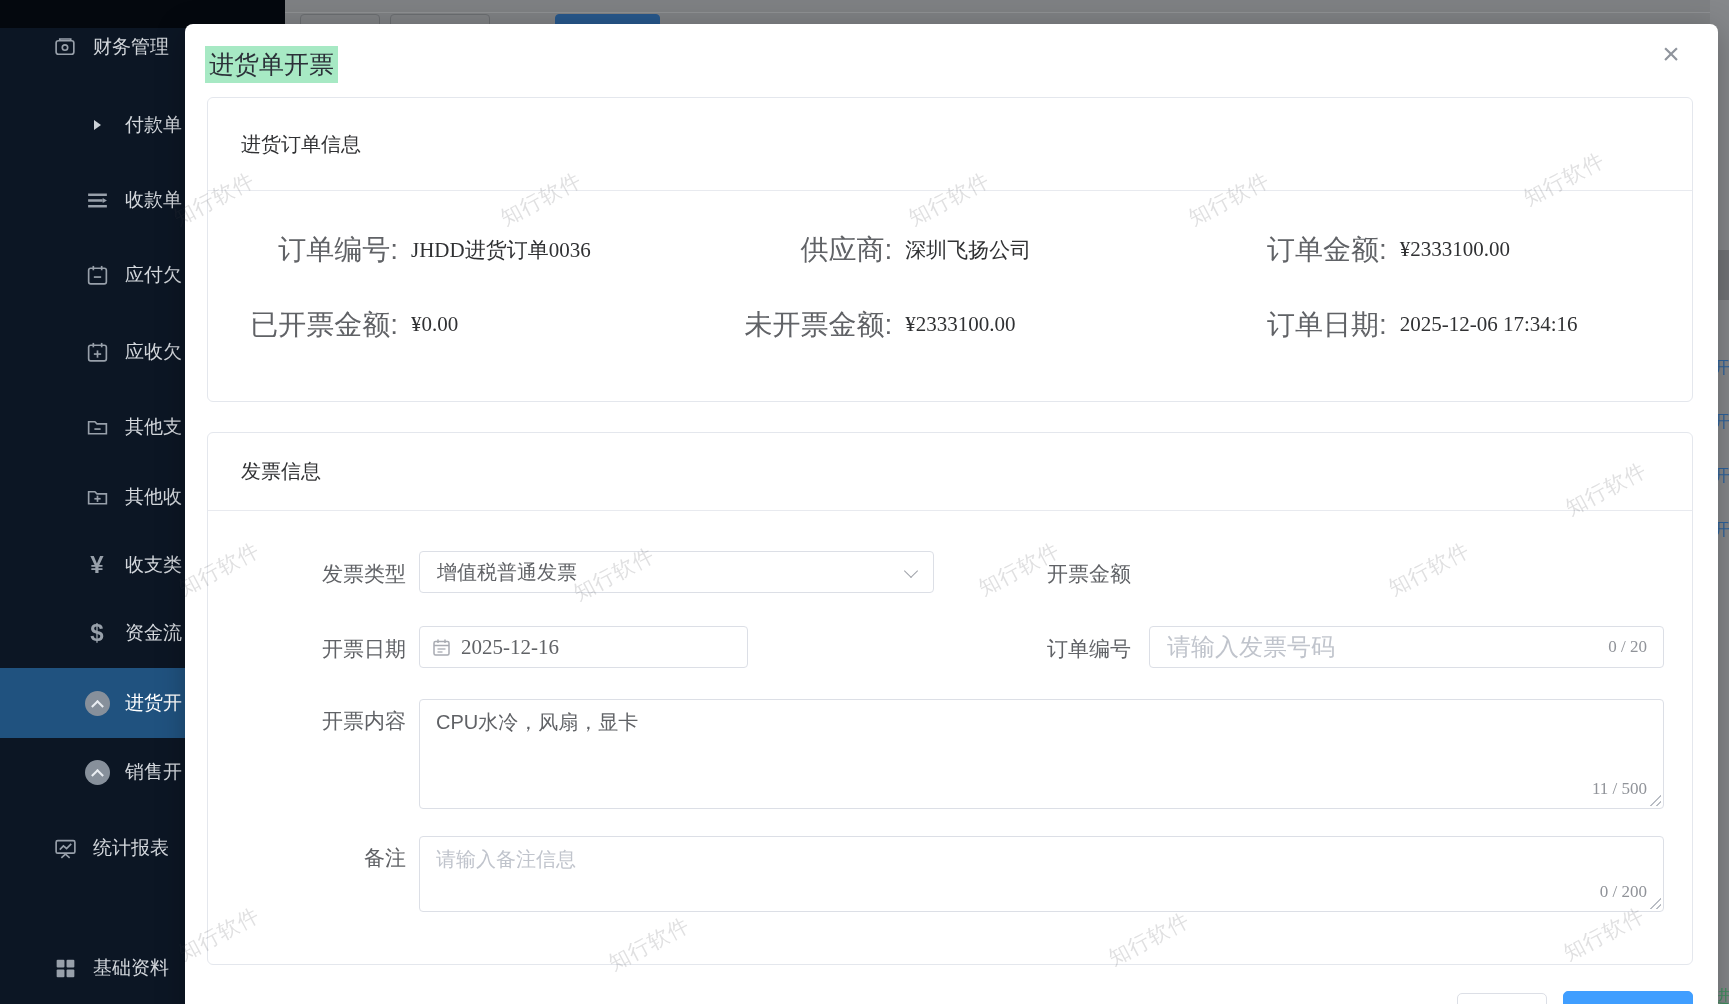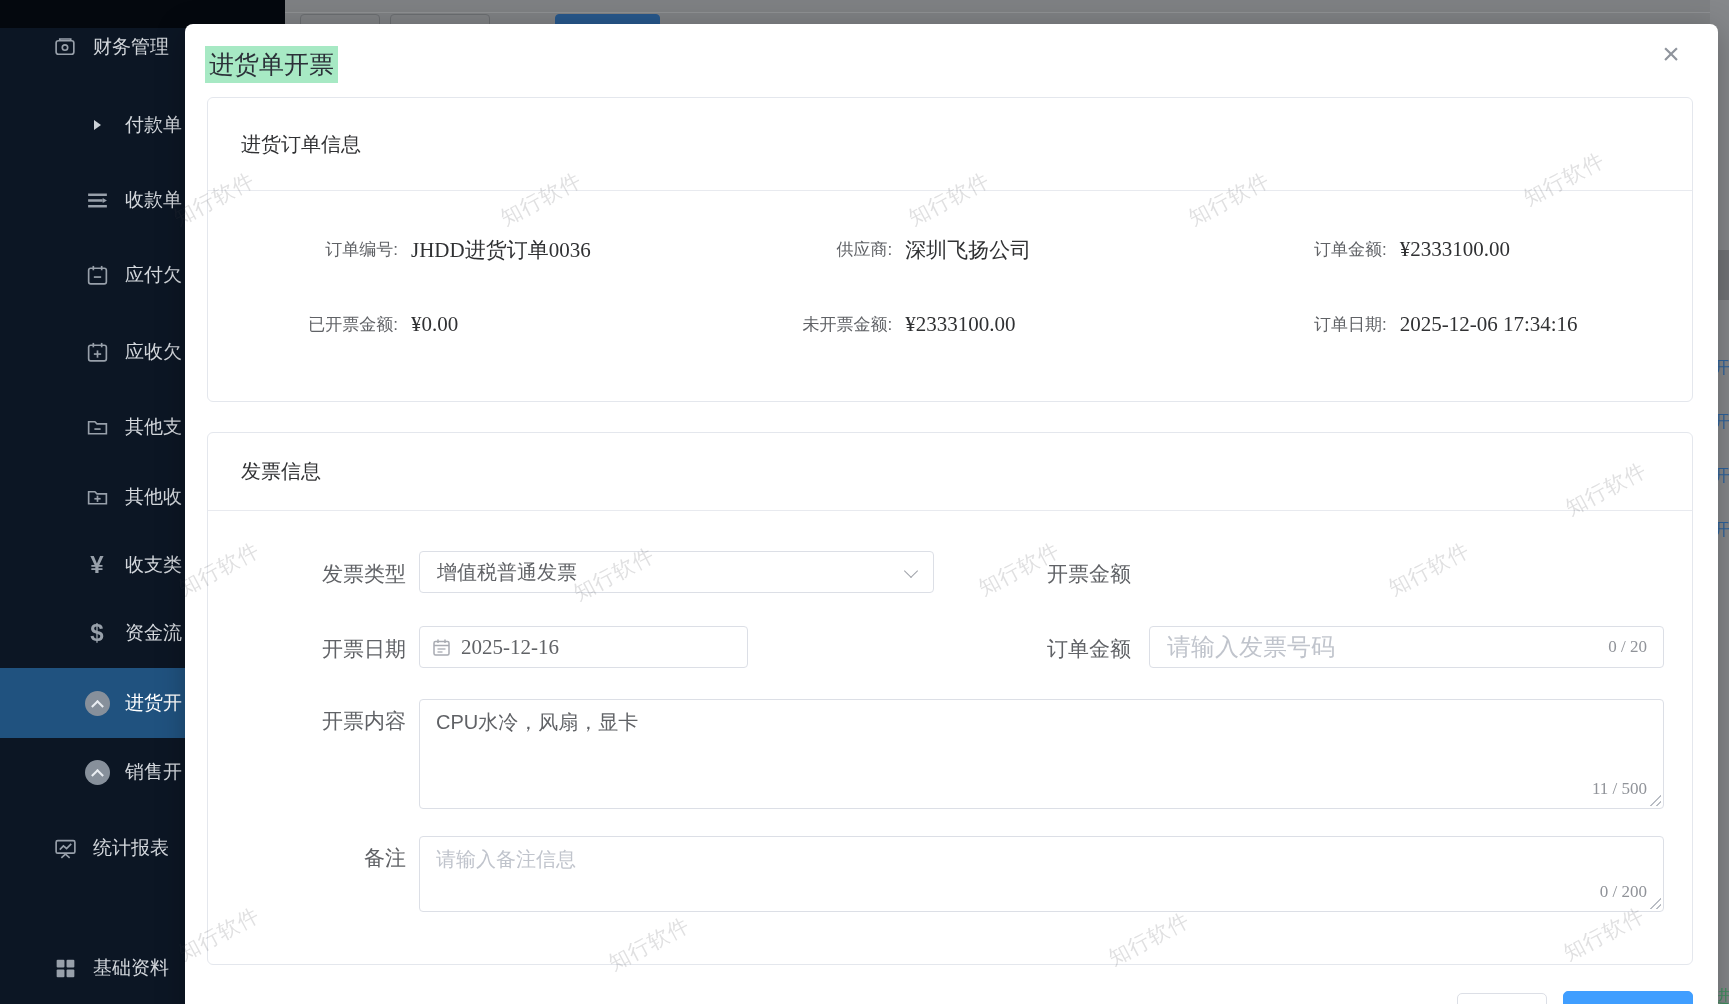--- a/index.html
+++ b/index.html
@@ -67,21 +67,21 @@
     font-size:20px; color:#303133; font-weight:500;
   }
   #order-card { top:73px; height:305px; }
   #order-card .card-header { height:93px;font-family:Liberation Serif, serif; }
   #invoice-card { top:408px; height:533px; }
   #invoice-card .card-header { height:78px; }
 
   .order-grid { padding-top:21px; }
   .order-row { display:flex; height:75px; align-items:center; }
   .order-cell { display:flex; align-items:center; }
-  .order-cell .o-label { width:190px; text-align:right; color:#606266; font-size:17px; }
+  .order-cell .o-label { width:190px; text-align:right; color:#606266; font-size:28px; }
   .order-cell .o-value { margin-left:13px; color:#303133; font-size:21px; }
   .ow1 { width:495px; } .ow2 { width:495px; } .ow3 { width:496px; }
 
   .f-label { position:absolute; width:190px; text-align:right; color:#606266; font-size:21px; }
   .f-label.colA { left:8px; }
   .f-label.colB { left:733px; }
   .ctl { position:absolute; border:1px solid #dcdfe6; border-radius:4px; background:#fff; }
   .row1 { top:118px; height:42px; }
   .row2 { top:193px; height:42px; }
   .lab-row1 { top:127px; } .lab-row2 { top:202px; }
@@ -329,21 +329,21 @@
         <rect x="2" y="3.5" width="15" height="13.5" rx="1.5" fill="none" stroke="#a8abb2" stroke-width="1.5"></rect>
         <line x1="2" y1="7.5" x2="17" y2="7.5" stroke="#a8abb2" stroke-width="1.5"></line>
         <line x1="6" y1="1.5" x2="6" y2="5" stroke="#a8abb2" stroke-width="1.5"></line>
         <line x1="13" y1="1.5" x2="13" y2="5" stroke="#a8abb2" stroke-width="1.5"></line>
         <line x1="5.5" y1="11" x2="13.5" y2="11" stroke="#a8abb2" stroke-width="1.3"></line>
         <line x1="5.5" y1="14" x2="10.5" y2="14" stroke="#a8abb2" stroke-width="1.3"></line>
       </svg>
       <span class="date-text">2025-12-16</span>
     </div>
 
-    <div class="f-label colB lab-row2">订单金额</div>
+    <div class="f-label colB lab-row2">订单编号</div>
     <div class="ctl text-input row2">
       <input placeholder="请输入发票号码" style="">
       <span class="counter inline">0 / 20</span>
     </div>
 
     <div class="f-label colA lab-ta1">开票内容</div>
     <div class="ctl ta ta1">
       <textarea style="">CPU水冷，风扇，显卡</textarea>
       <span class="counter">11 / 500</span>
       <span class="resize-handle"></span>

